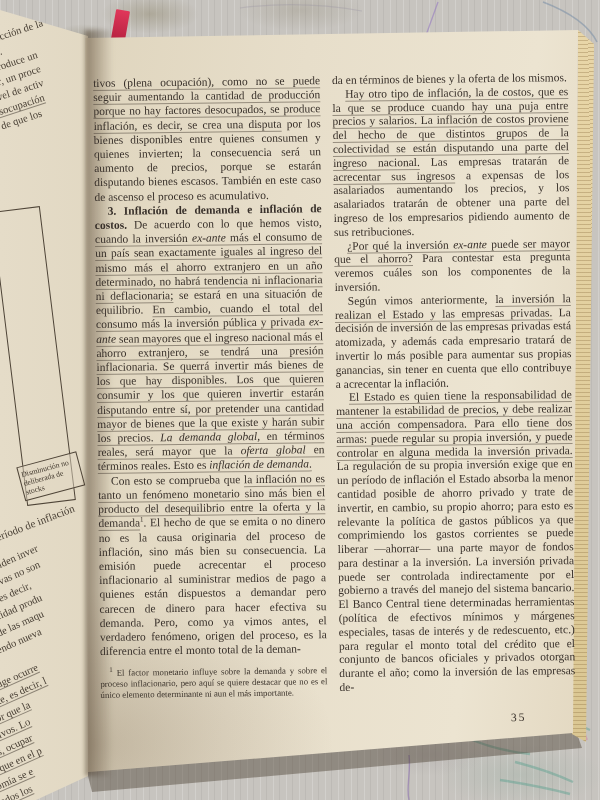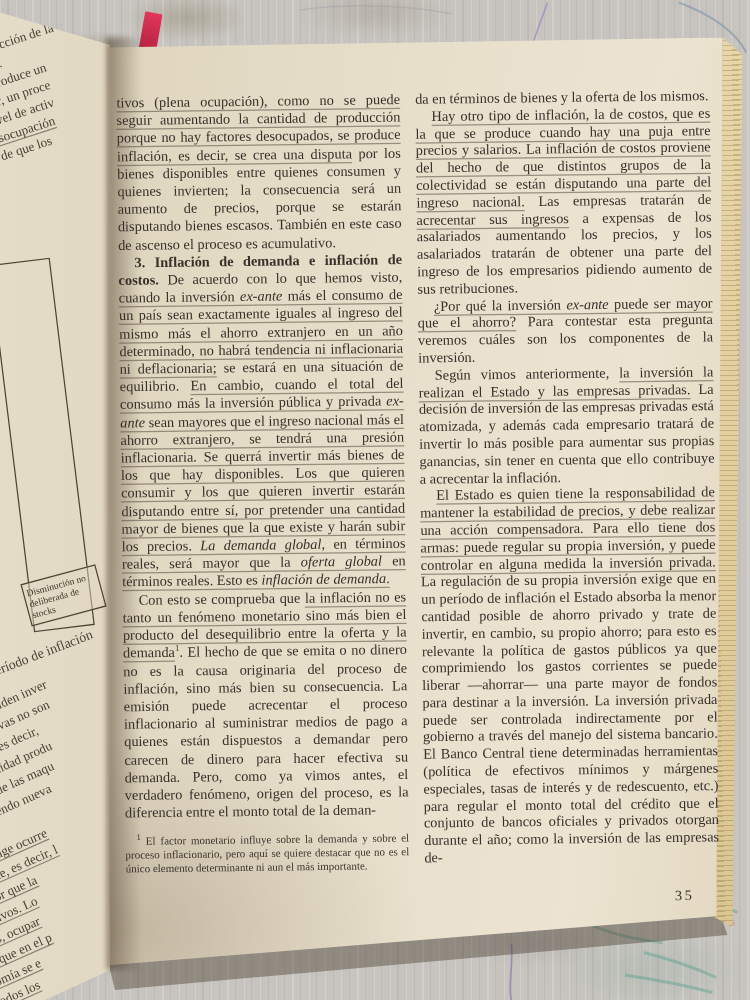--- a/index.html
+++ b/index.html
@@ -69,21 +69,21 @@
   .col p.indent{text-indent:13px;}
   .col-left{left:93px;top:76px;width:227px;line-height:14.2px;transform:rotate(-.7deg);transform-origin:0 0;}
   .col-right{left:332px;top:74px;width:236px;line-height:13.8px;transform:rotate(-.7deg);transform-origin:0 0;}
   .seg-b{font-weight:bold;}
   .seg-i{font-style:italic;}
   .seg-u{text-decoration:underline;text-decoration-thickness:1px;
     text-decoration-color:rgba(84,75,64,.55);text-underline-offset:2.5px;}
   .seg-sup{font-size:7px;vertical-align:super;line-height:0;}
   .footnote{margin-top:10px;font-size:8.8px;line-height:11px;color:#3c342c;}
   .footnote p{text-indent:9px;}
-  .pagenum{position:absolute;left:540px;top:711px;z-index:6;color:#38302a;
+  .pagenum{position:absolute;left:511px;top:711px;z-index:6;color:#38302a;
     font-size:11.5px;letter-spacing:2px;transform:rotate(-1deg);}
 </style>
 </head>
 <body>
 
 <div class="scene">
 
   <div class="table-bg"></div>
 
   <svg class="scribbles" width="600" height="800" viewBox="0 0 600 800" xmlns="http://www.w3.org/2000/svg">

